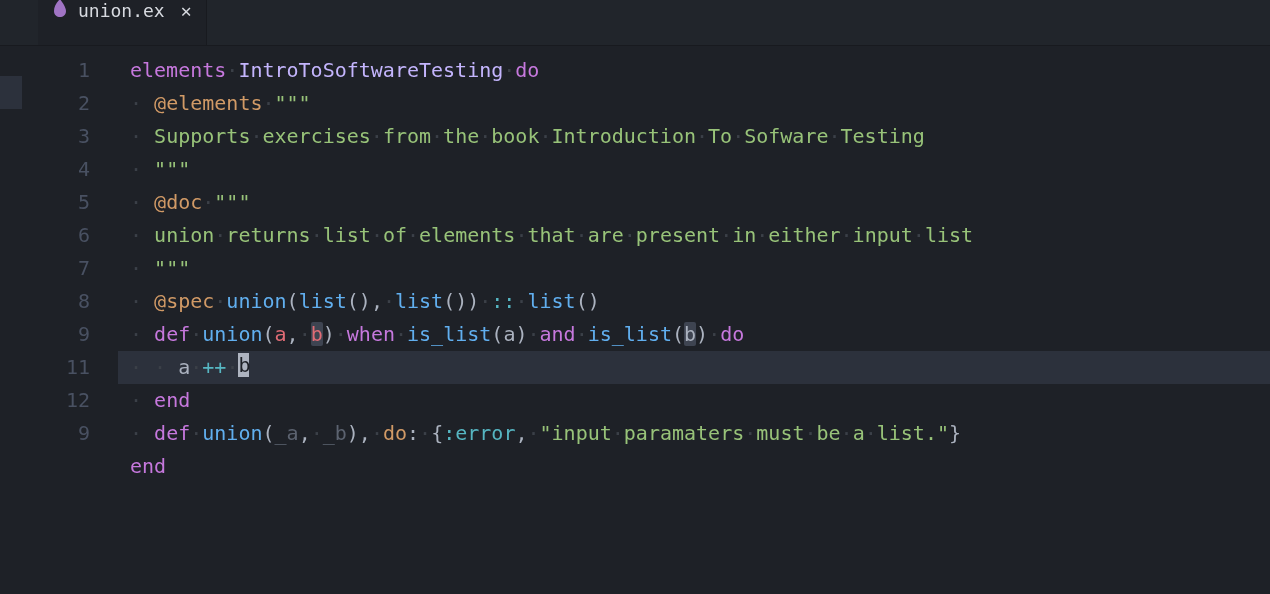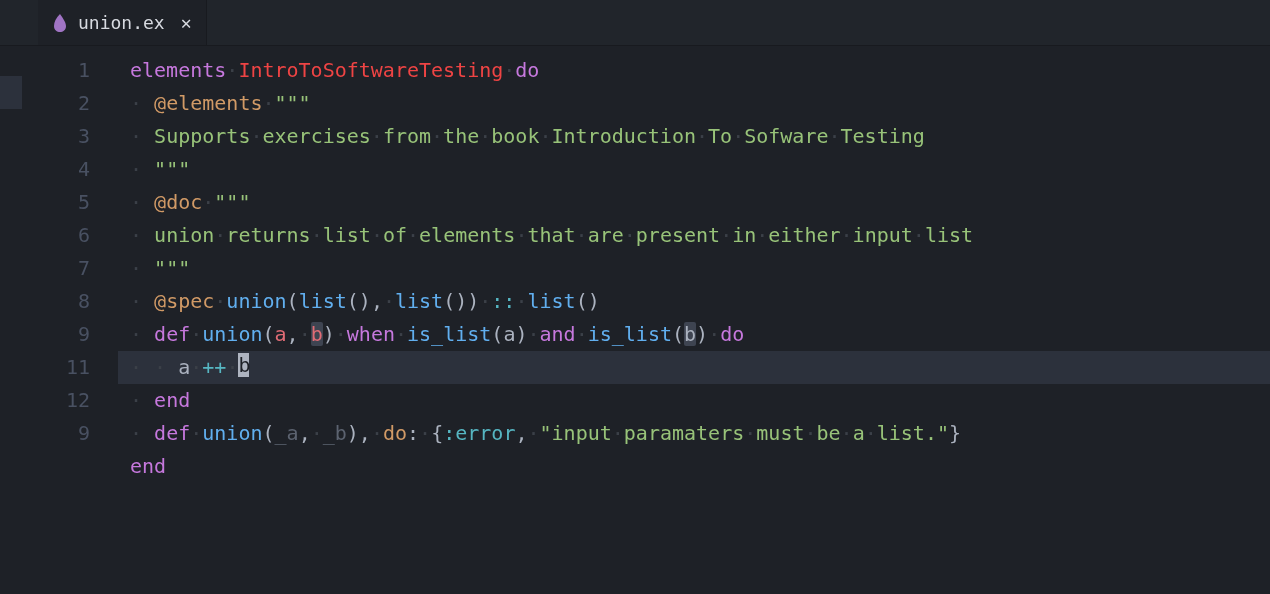--- a/index.html
+++ b/index.html
@@ -14,21 +14,21 @@
   }
   .tabbar {
     height: 46px;
     background: #21252b;
     display: flex;
     align-items: stretch;
     border-bottom: 1px solid #181a1f;
   }
   .tab {
     display: flex;
-    align-items: center;
+    align-items: flex-start;
     padding: 0 14px;
     background: #1e2127;
     gap: 10px;
     border-right: 1px solid #181a1f;
     margin-left: 38px;
     font-size: 18px;
   }
   .tab .icon {
     width: 16px; height: 16px;
     display: flex; align-items: center; justify-content: center;
@@ -98,21 +98,21 @@
     color: #1e2127;
     position: absolute;
     left: 0; top: -4px;
   }
   .sel {
     background: #3e4451;
     border-radius: 2px;
   }
   
   .kw { color: #c678dd; }
-  .mod { color: #ef4444; }
+  .mod { color: #c4b5fd; }
   .attr { color: #d19a66; }
   .str { color: #98c379; }
   .fn { color: #61afef; }
   .param { color: #e06c75; }
   .op { color: #56b6c2; }
   .punct { color: #abb2bf; }
   .ws { color: #3b4048; }
   .var { color: #abb2bf; }
   .unused { color: #5c6370; }
   .atom { color: #56b6c2; }

